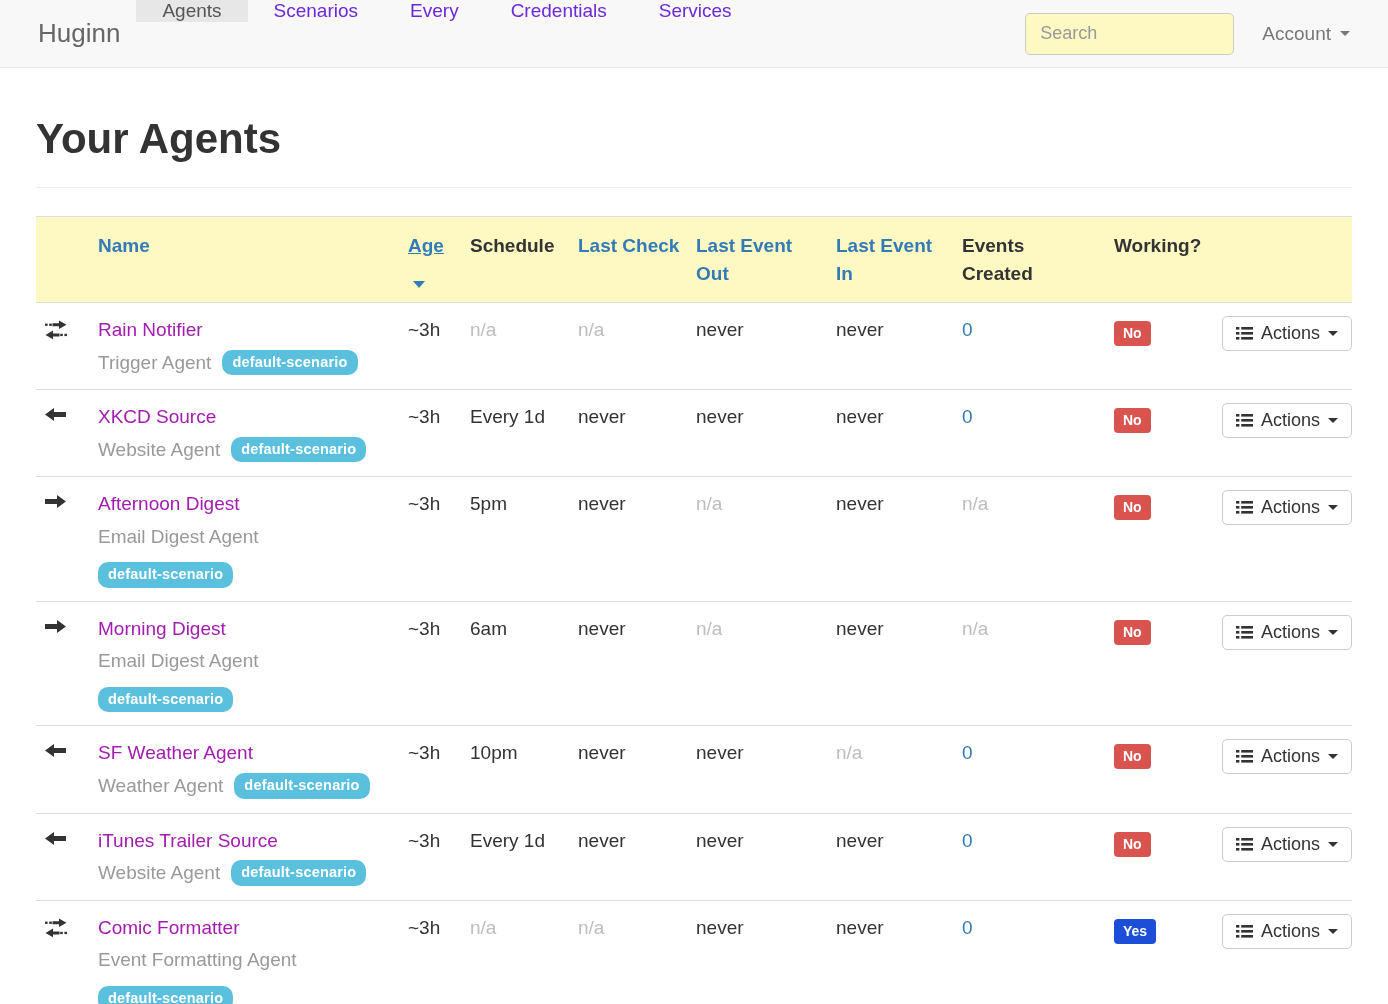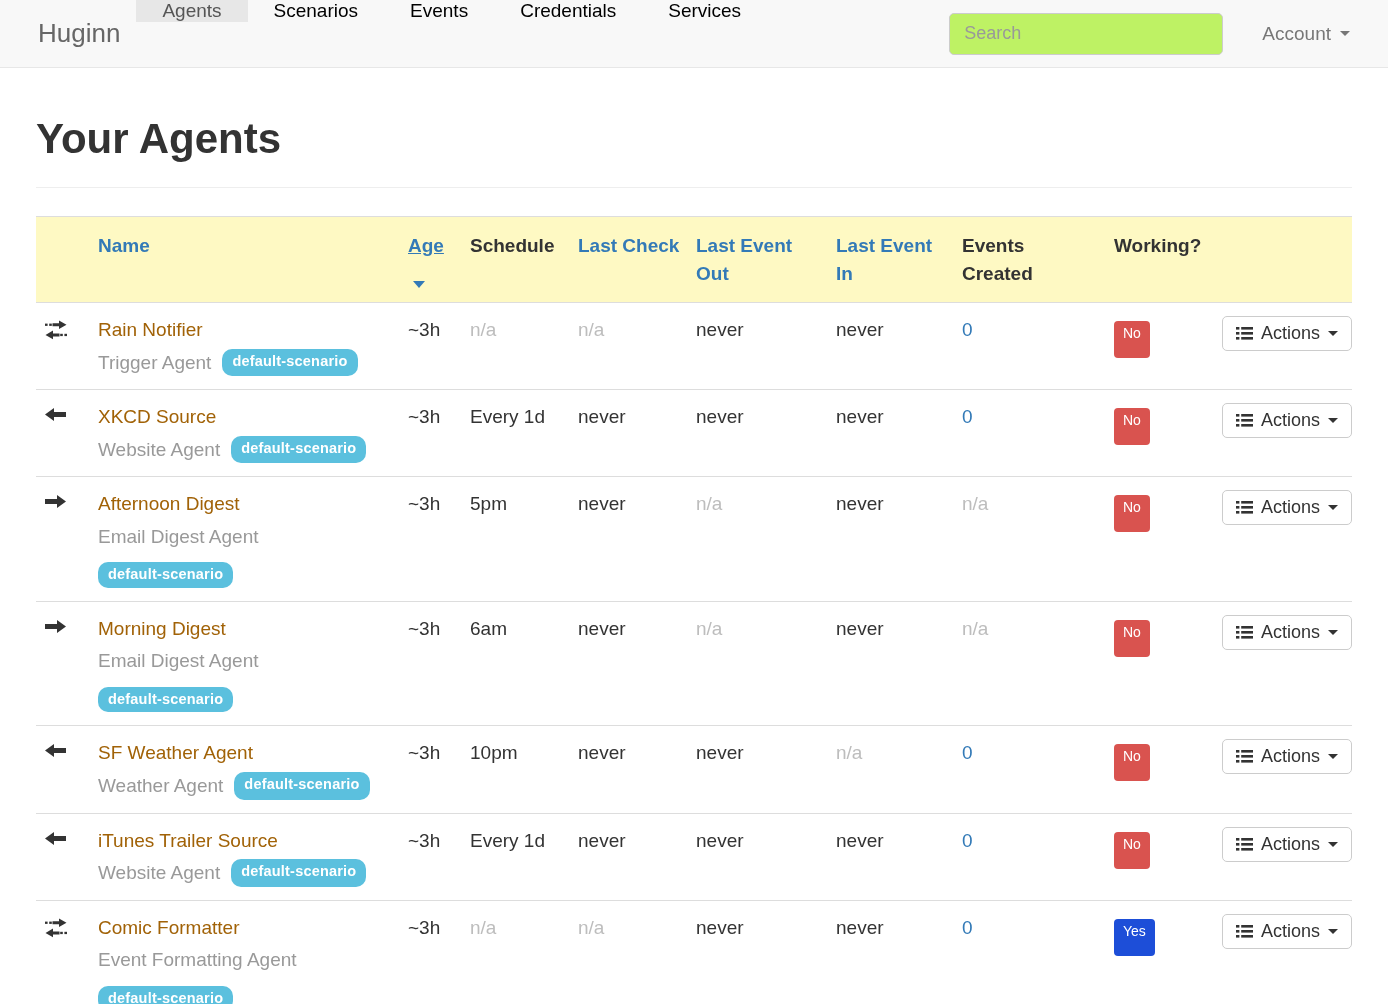--- a/index.html
+++ b/index.html
@@ -24,33 +24,33 @@
   .brand {
     display: flex; align-items: center;
     padding: 0 16px 0 38px;
     font-size: 26px; color: #666;
     cursor: pointer;
   }
   .nav-items { display: flex; align-items: flex-start; }
   .nav-item {
     display: flex; align-items: center;
     padding: 0 26px;
-    font-size: 19px; color: #000000;
+    font-size: 19px; color: #6d28d9;
     cursor: pointer;
   }
   .nav-item.active { background: #e7e7e7; color: #555; }
   .nav-right { margin-left: auto; display: flex; align-items: center; padding-right: 38px; }
   .search-input {
-    width: 274px; height: 42px;
+    width: 209px; height: 42px;
     border: 1px solid #ccc; border-radius: 5px;
     padding: 0 14px; font-size: 18px; color: #555;
     font-family: inherit;
-    margin-right: 39px;
+    margin-right: 28px;
     outline: none;
-    background: #bef264;
+    background: #fef9c3;
   }
   .search-input::placeholder { color: #999; }
   .account { display: flex; align-items: center; gap: 9px; color: #777; font-size: 19px; cursor: pointer; }
   .caret-down {
     display: inline-block; width: 0; height: 0;
     border-left: 5px solid transparent;
     border-right: 5px solid transparent;
     border-top: 5px solid currentColor;
   }
 
@@ -96,38 +96,38 @@
   }
 
   tbody td {
     border-top: 1px solid #ddd;
     padding: 13px 8px;
     vertical-align: top;
     font-size: 19px; line-height: 1.45; color: #333;
   }
   .cell-icon { padding-left: 9px; padding-top: 17px; }
   .agent-flow-icon svg { display: block; }
-  .agent-link { color: #a16207; text-decoration: none; cursor: pointer; }
-  .name-line2 { margin-top: 5px; display: flex; gap: 11px; }
+  .agent-link { color: #a21caf; text-decoration: none; cursor: pointer; }
+  .name-line2 { margin-top: 5px; display: flex; align-items: center; gap: 11px; }
   .agent-type { color: #999; }
   .badge-line { margin-top: 9px; }
   .scenario-badge {
     display: inline-block;
     background: #5bc0de; color: #fff;
     font-size: 14.5px; font-weight: 700;
     padding: 5px 10px 6px; border-radius: 10px;
     line-height: 1; cursor: pointer;
     letter-spacing: 0.2px;
   }
   .muted { color: #bdbdbd; }
   a.cell-link { color: #337ab7; text-decoration: none; cursor: pointer; }
   .status-label {
     display: inline-block; color: #fff;
-    font-size: 14px; font-weight: 400;
-    padding: 5px 9px 18px; border-radius: 4px; line-height: 1;
+    font-size: 14px; font-weight: 700;
+    padding: 5px 9px 6px; border-radius: 4px; line-height: 1;
   }
   .label-no  { background: #d9534f; }
   .label-yes { background: #1d4ed8; }
   .cell-working { padding-top: 15px; }
 
   .actions-btn {
     display: inline-flex; align-items: center; gap: 8px;
     background: #fff; border: 1px solid #ccc; border-radius: 5px;
     padding: 6px 13px;
     font-size: 18px; color: #333;
@@ -139,21 +139,21 @@
   .actions-btn .caret-down { border-top-color: #333; border-left-width: 5px; border-right-width: 5px; }
 </style>
 </head>
 <body>
 
 <div class="navbar">
   <div class="brand">Huginn</div>
   <div class="nav-items">
       <div class="nav-item active">Agents</div>
       <div class="nav-item">Scenarios</div>
-      <div class="nav-item">Events</div>
+      <div class="nav-item">Every</div>
       <div class="nav-item">Credentials</div>
       <div class="nav-item">Services</div>
     </div>
   <div class="nav-right">
     <input type="text" class="search-input" placeholder="Search" style="">
     <div class="account">
       <span>Account</span>
       <span class="caret-down"></span>
     </div>
   </div>

